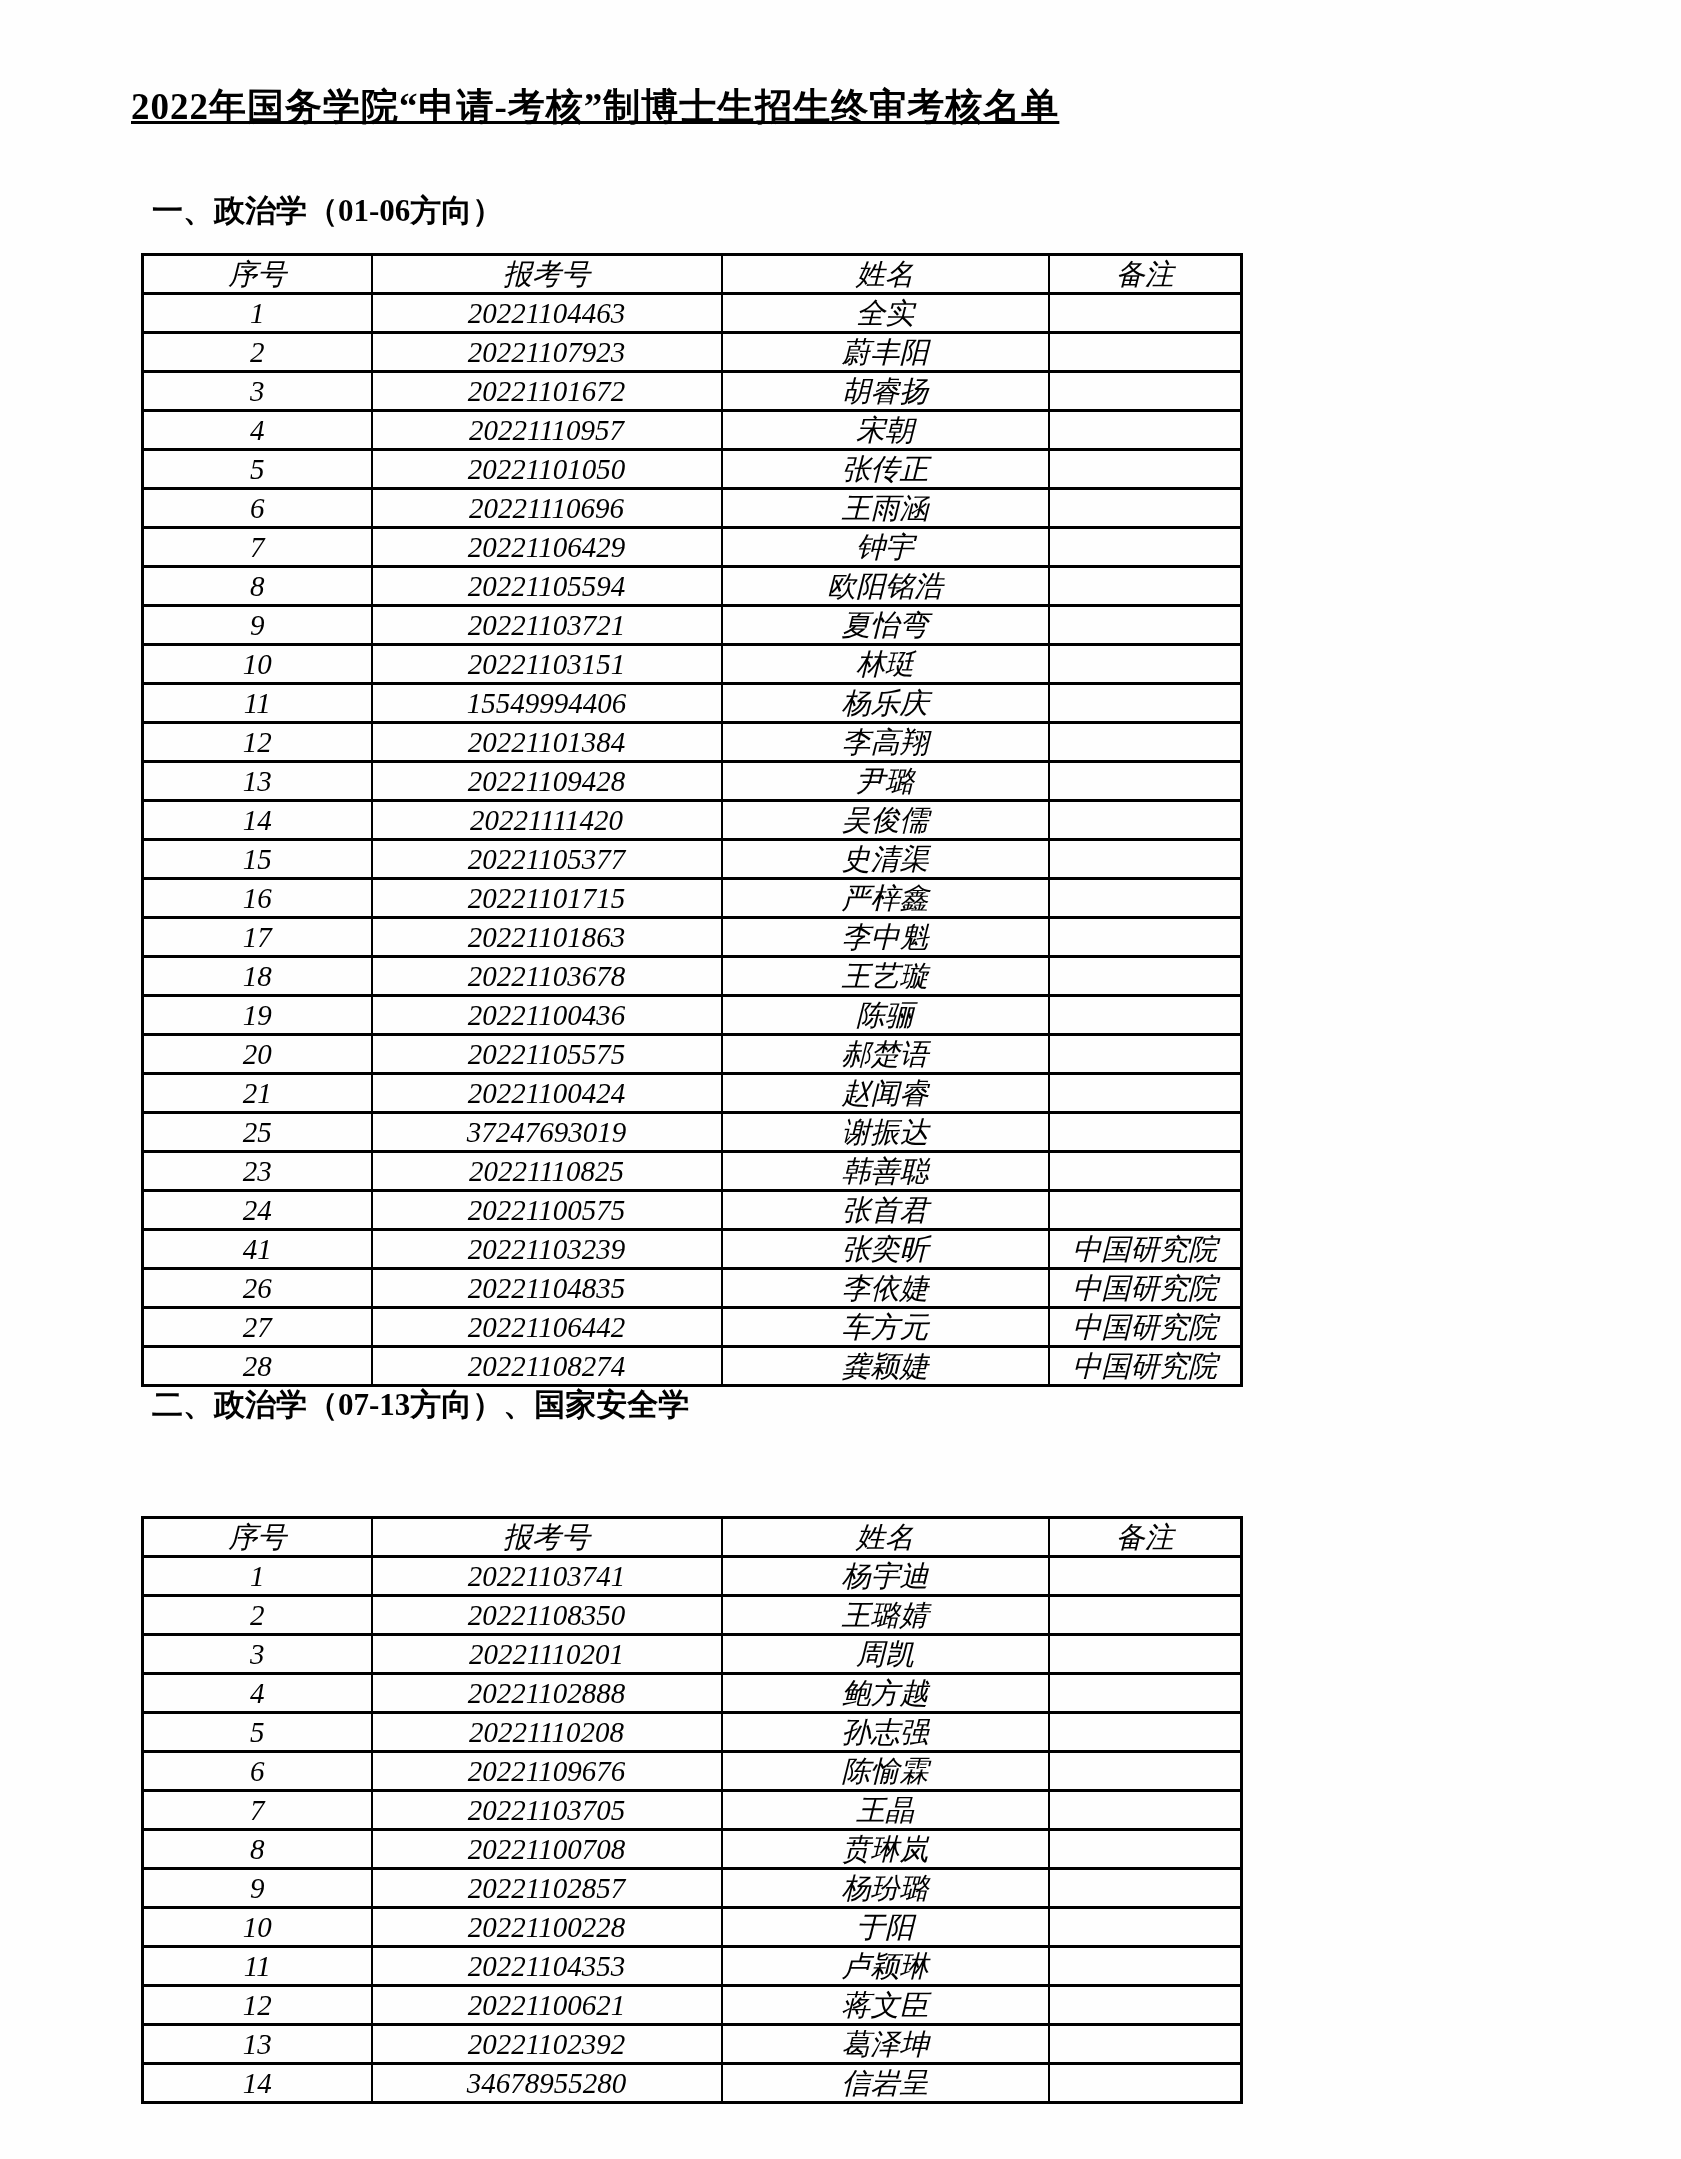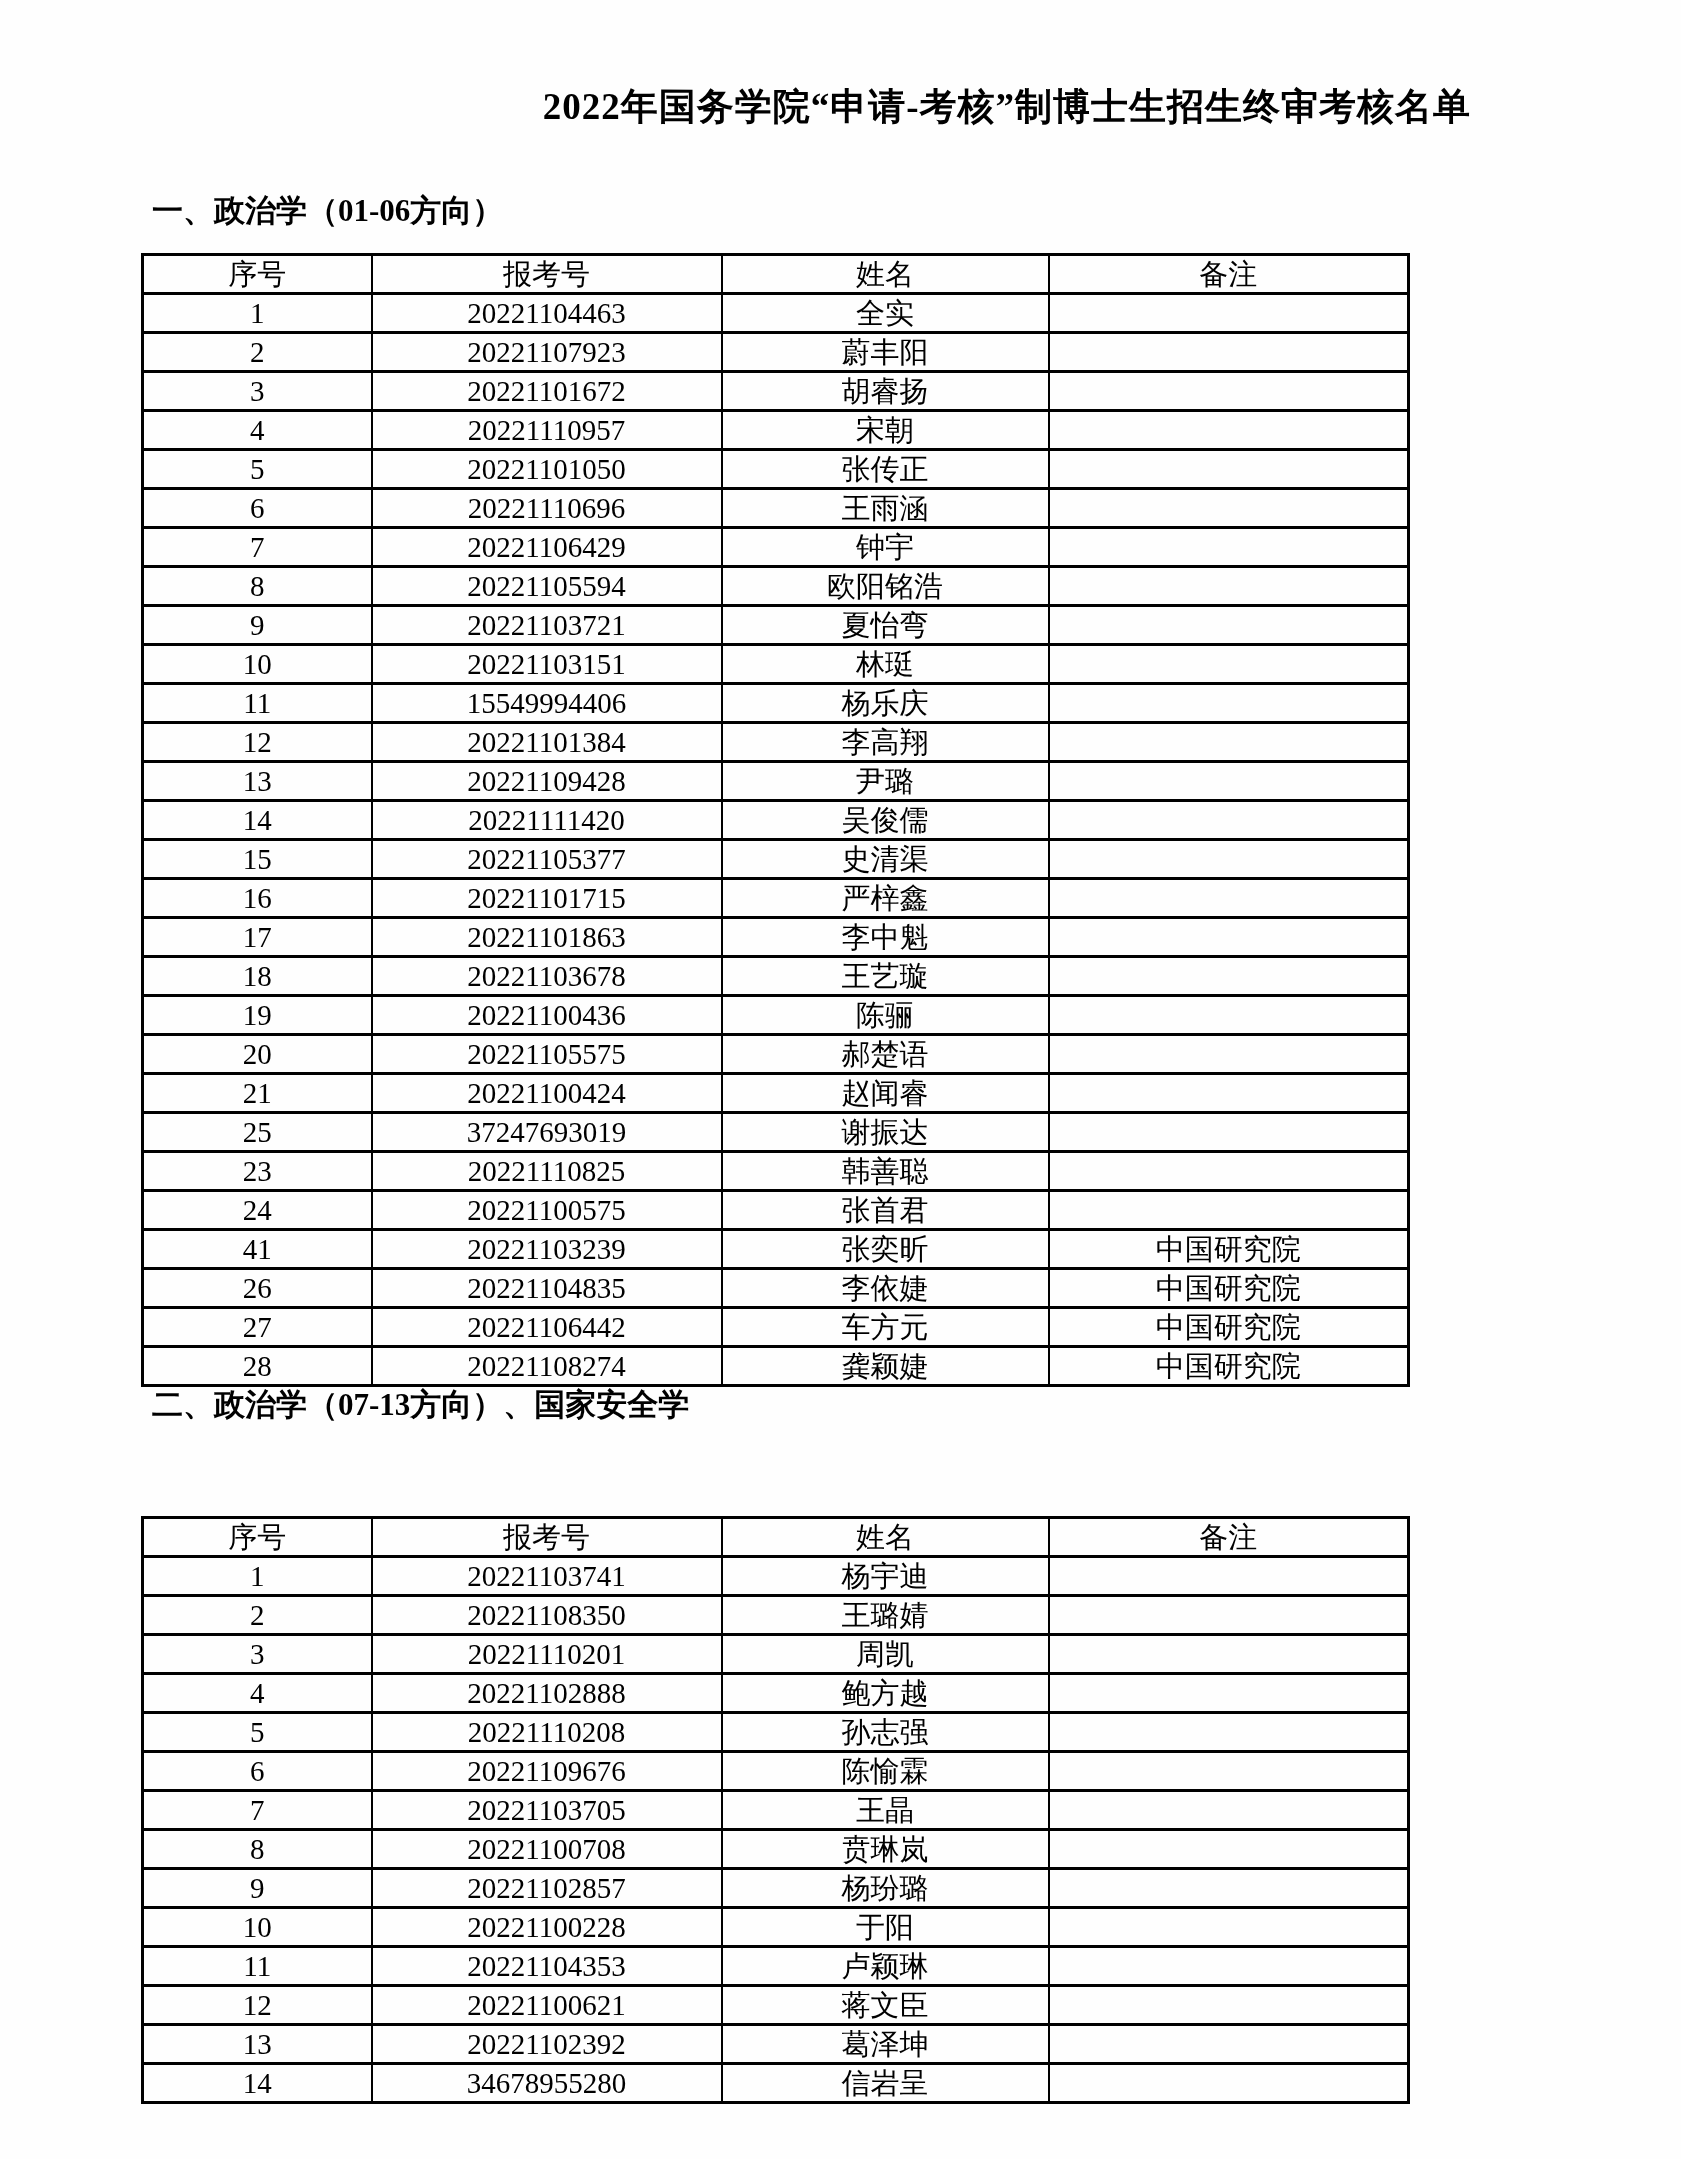--- a/index.html
+++ b/index.html
@@ -13,44 +13,46 @@
     height: 2159px;
     margin: 0 auto;
     background: #fefefe;
     color: #000;
     font-family: "Liberation Serif", "DejaVu Serif", serif;
     overflow: hidden;
   }
   .doc-title {
     position: absolute;
     top: 82px;
-    left: 141px;
+    left: 131px;
     width: 1330px;
-    text-align: right;
+    text-align: left;
     font-size: 37px;
     font-weight: bold;
     letter-spacing: 1px;
     white-space: nowrap;
+    text-decoration: underline;
   }
   .sec-heading {
     position: absolute;
     left: 152px;
     font-size: 31px;
     font-weight: bold;
     white-space: nowrap;
   }
   .sec-heading.sec1 { top: 190px; }
   .sec-heading.sec2 { top: 1384px; }
   table.roster {
     position: absolute;
     left: 141px;
-    width: 1269px;
+    width: 1102px;
     border-collapse: collapse;
     table-layout: fixed;
     border: 3px solid #000;
+    font-style: italic;
   }
   table.roster.t1 { top: 253px; }
   table.roster.t2 { top: 1516px; }
   table.roster th,
   table.roster td {
     border: 2px solid #000;
     border-top-width: 3px;
     border-bottom-width: 3px;
     height: 36px;
     padding: 0;

